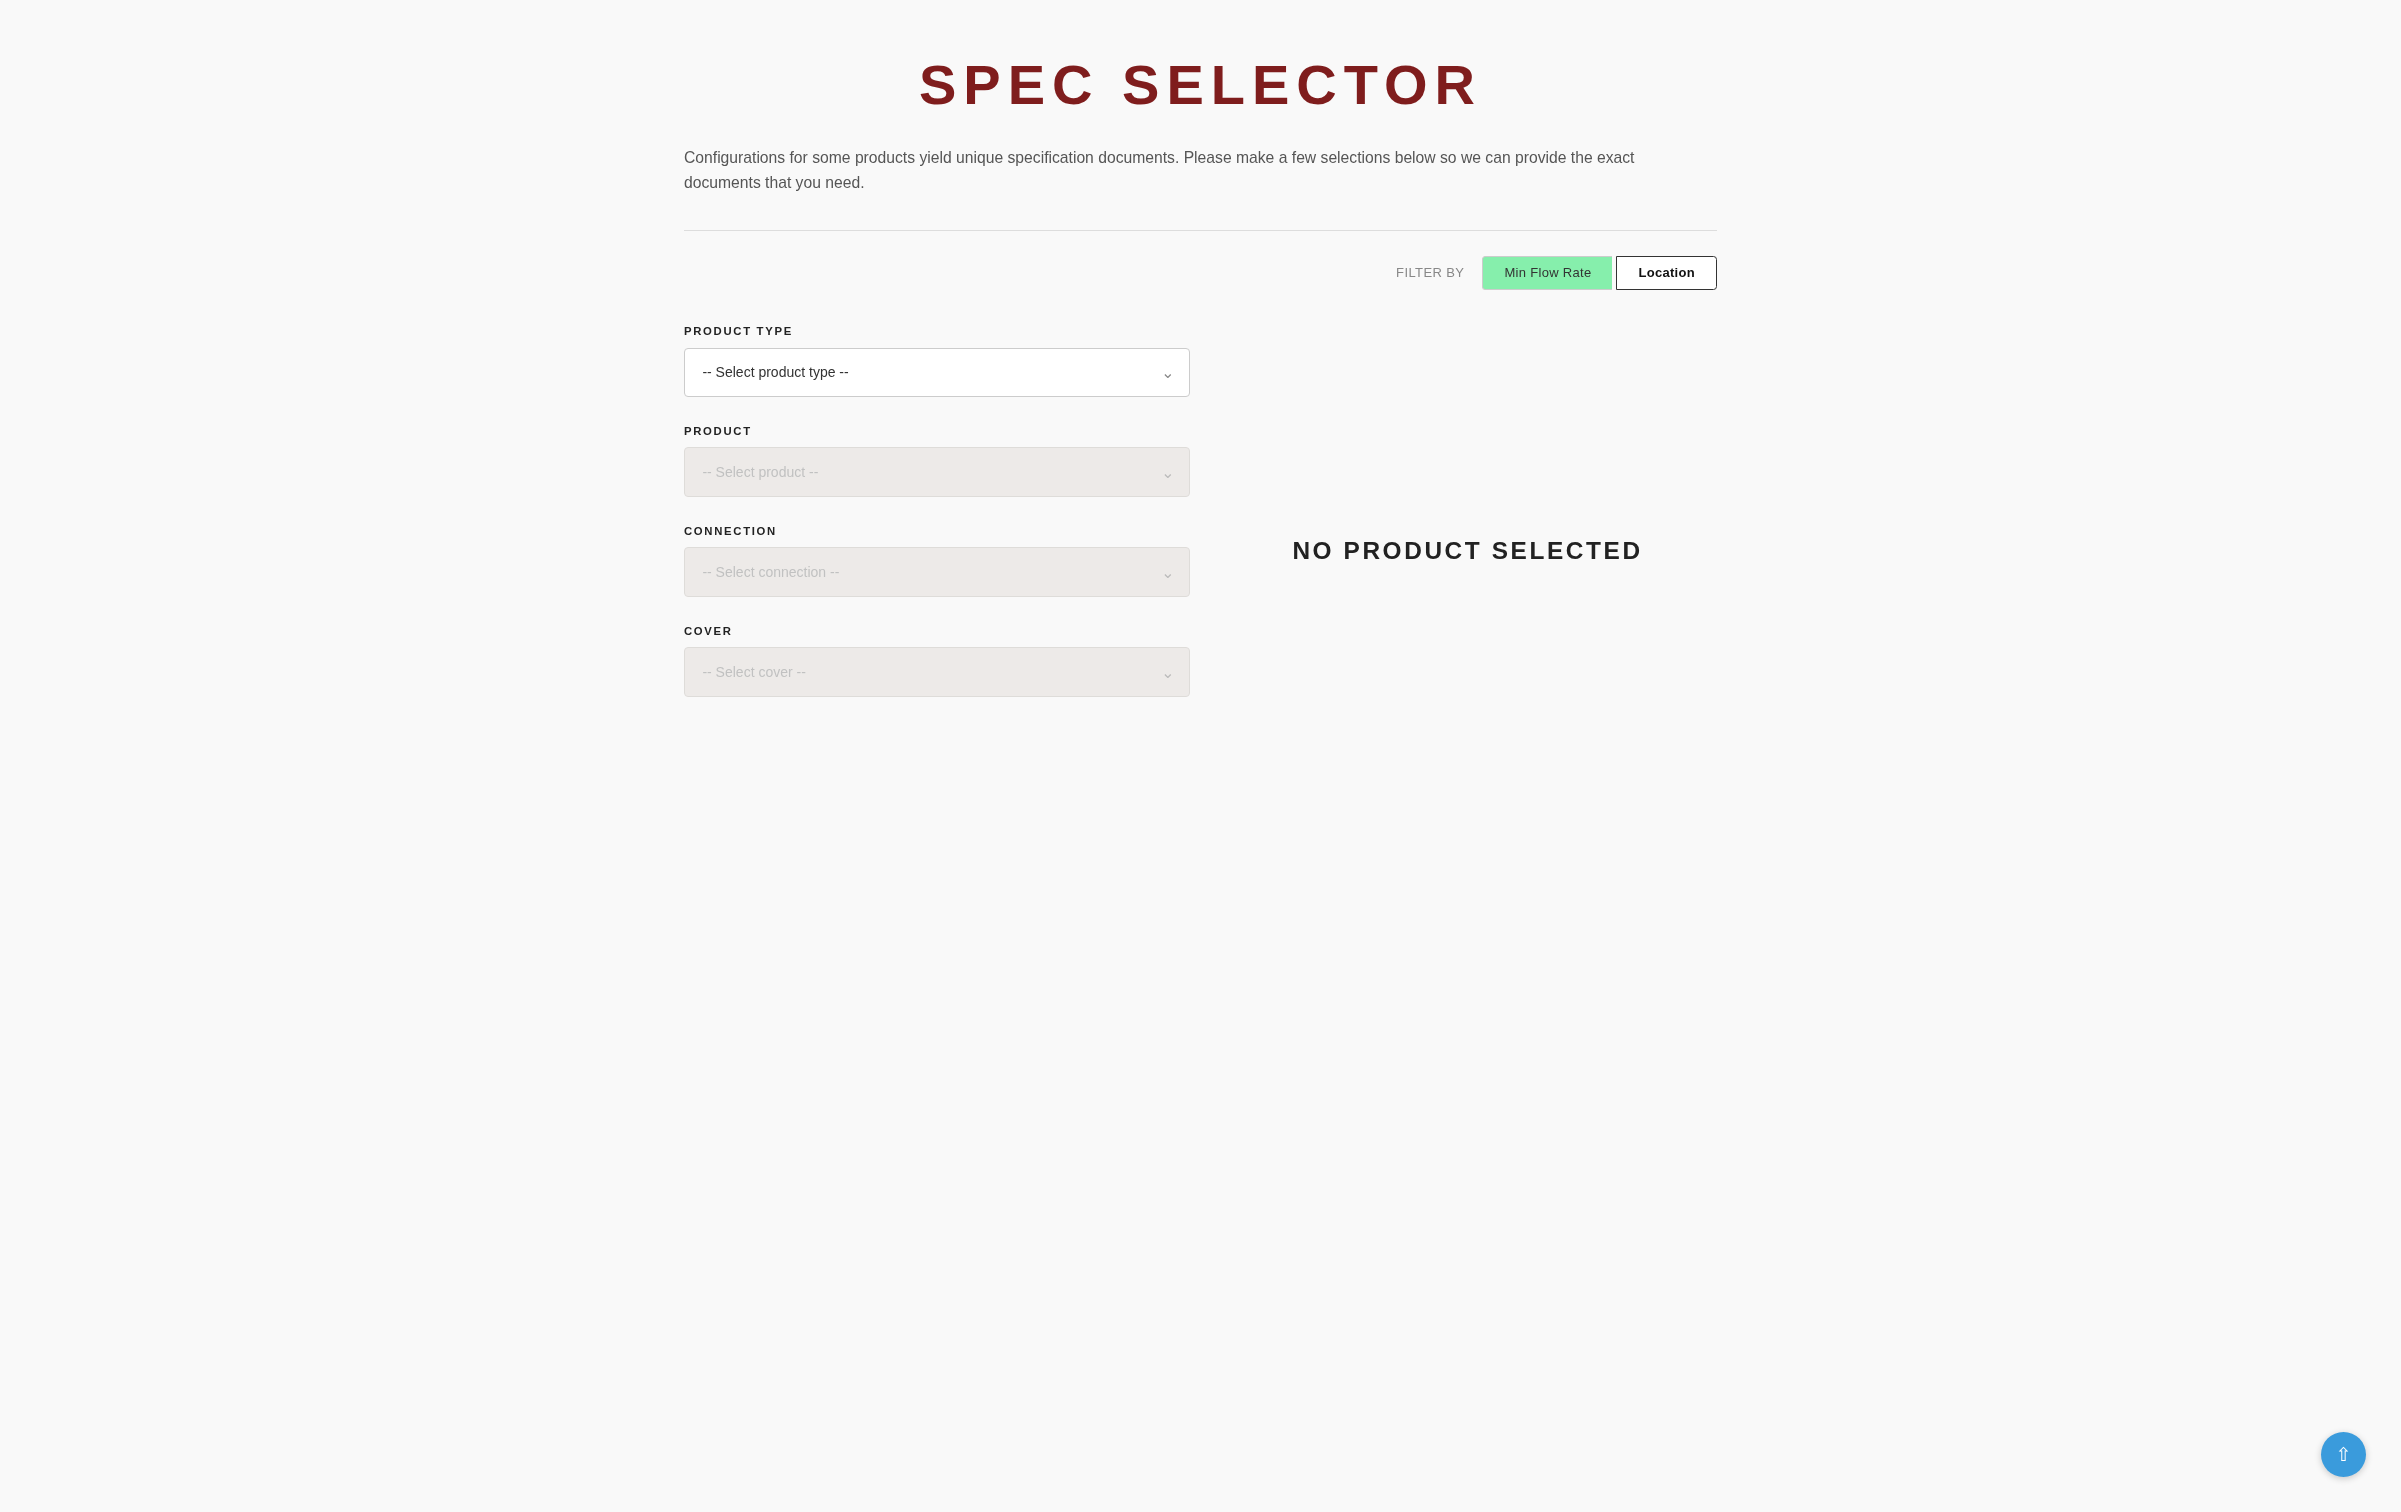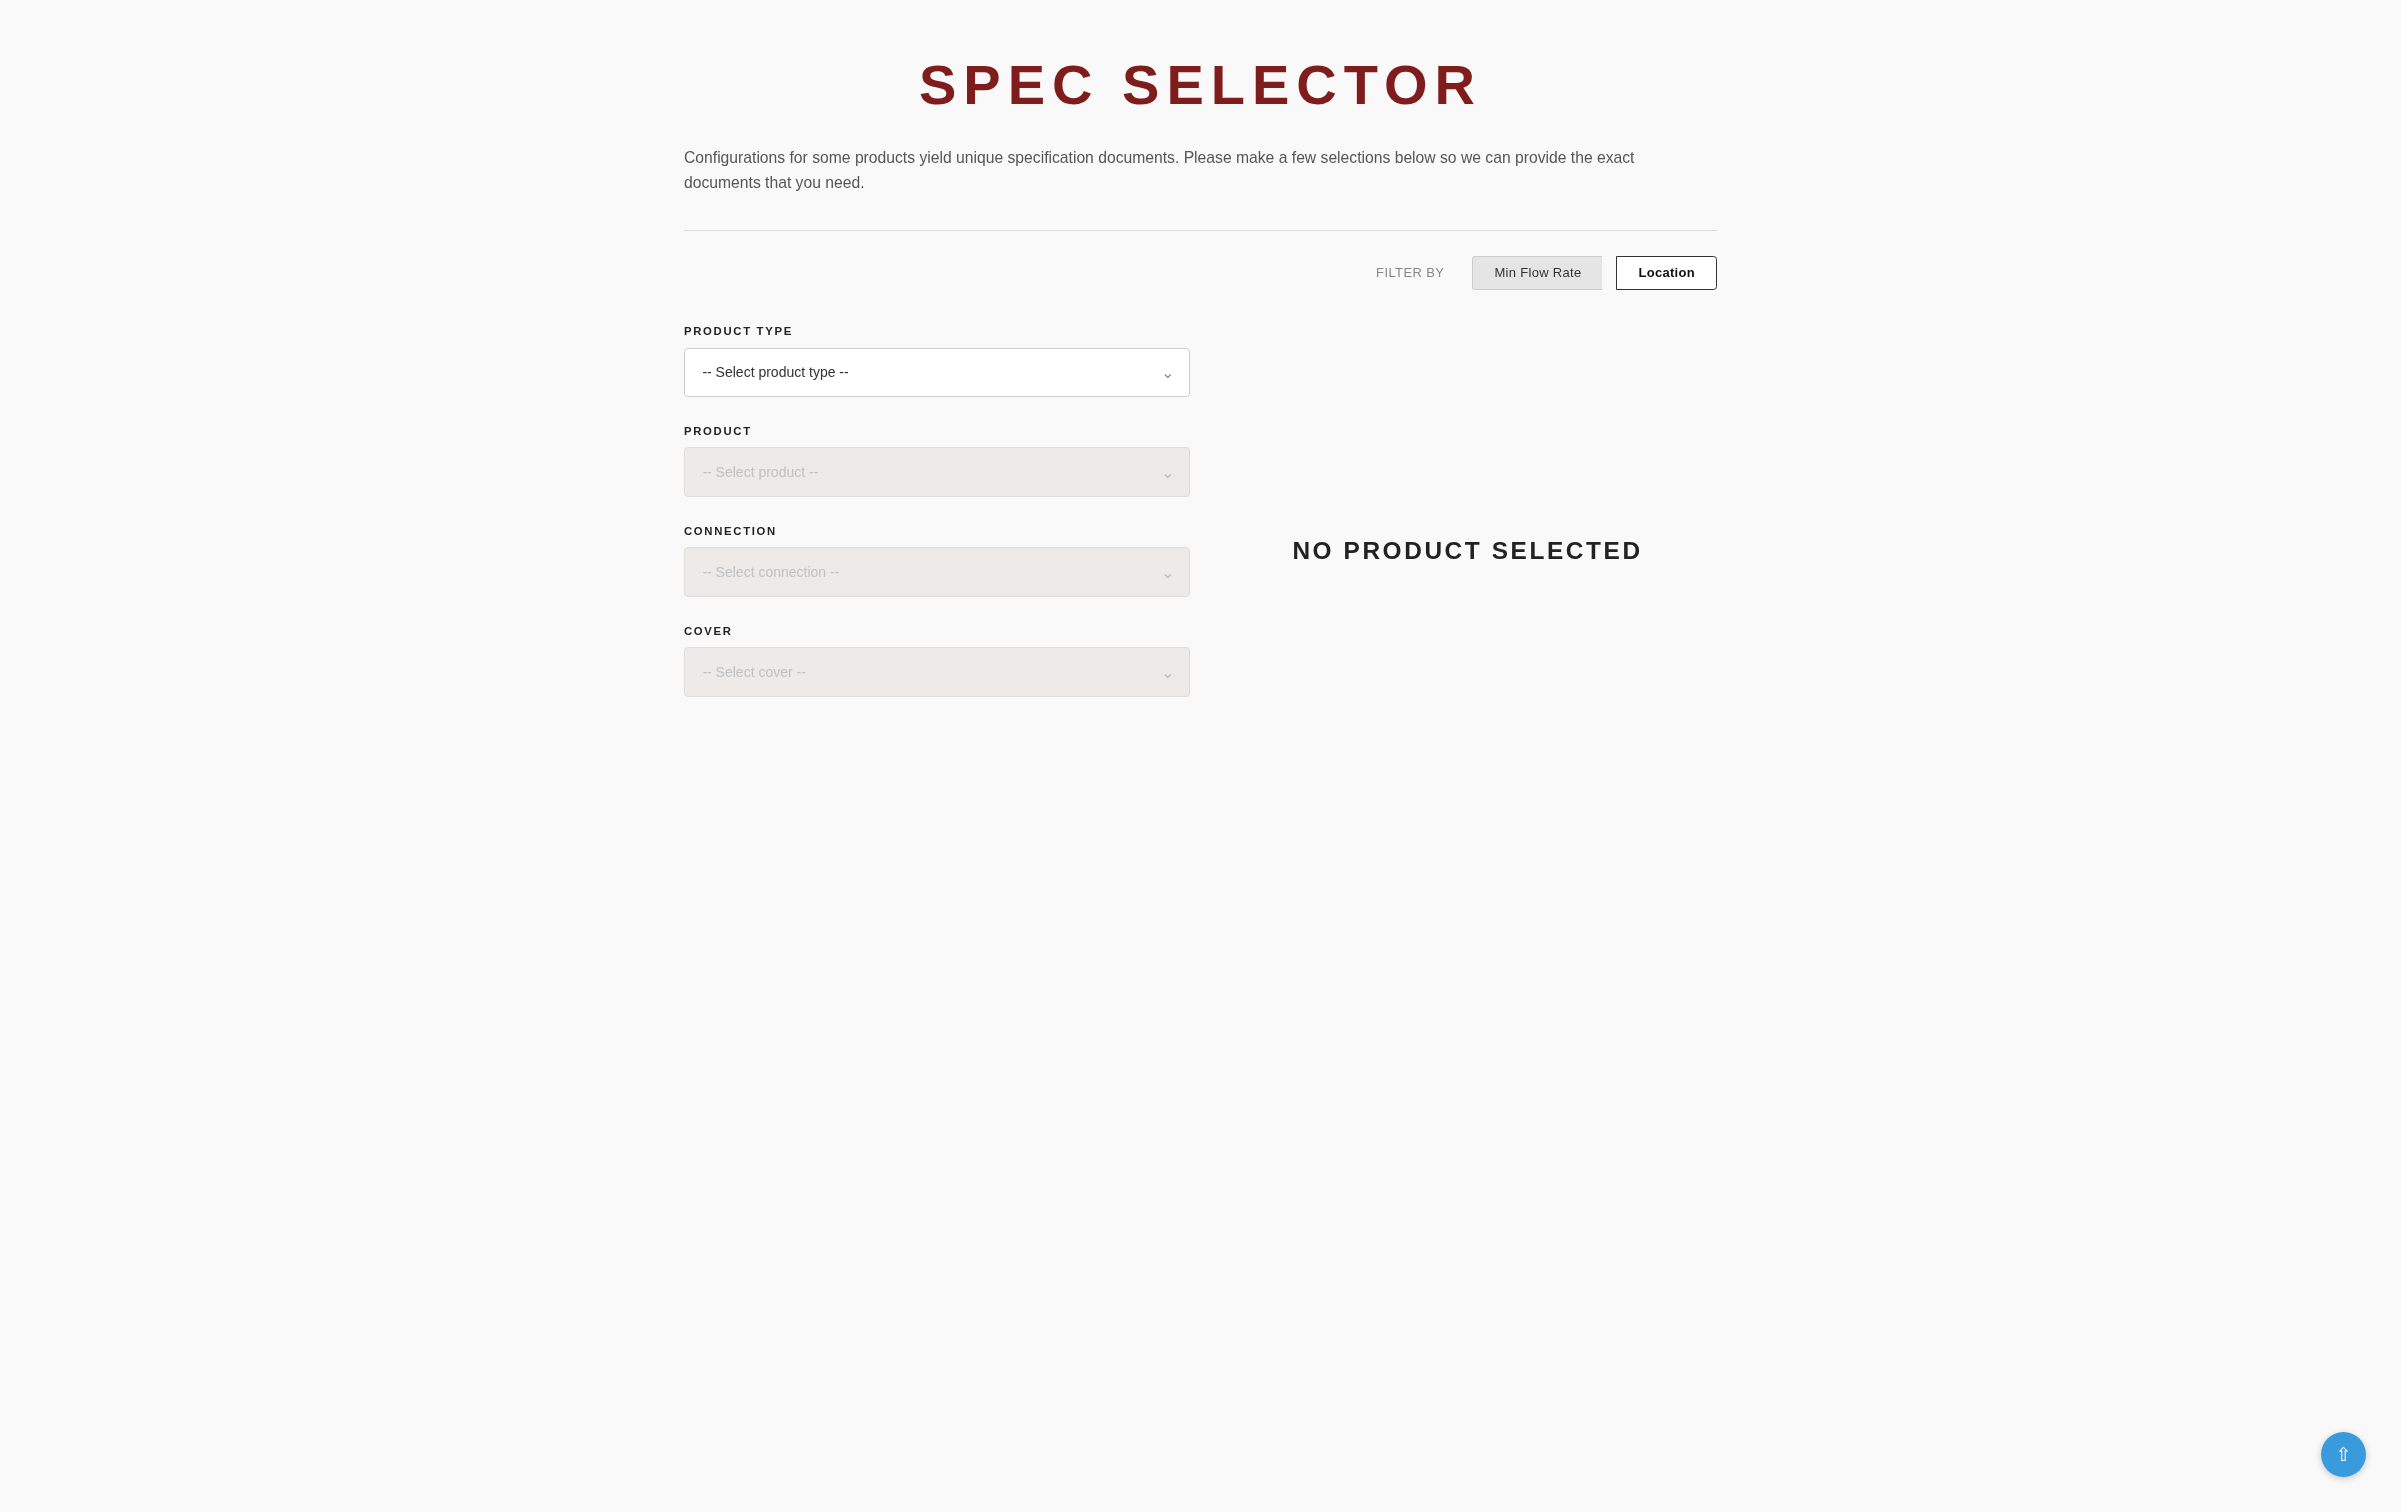--- a/index.html
+++ b/index.html
@@ -42,37 +42,37 @@
     .divider {
       border: none;
       border-top: 0.9px solid #ddd;
       margin-bottom: 24.4px;
     }
 
     .filter-bar {
       display: flex;
       justify-content: flex-end;
       align-items: center;
-      gap: 14px;
+      gap: 4px;
       margin-bottom: 35px;
     }
 
     .filter-label {
       font-size: 13px;
       color: #888;
       margin-right: 14px;
       font-weight: 500;
       letter-spacing: 0.4px;
     }
 
     .filter-btn {
       padding: 8.7px 21px;
       font-size: 13px;
       cursor: pointer;
-      background: #e5e5e5;
+      background: #86efac;
       border: 0.9px solid #ccc;
       color: #333;
       letter-spacing: 0.3px;
     }
 
     .filter-btn:first-of-type {
       border-right: none;
       border-radius: 3.5px 0 0 3.5px;
     }
 

